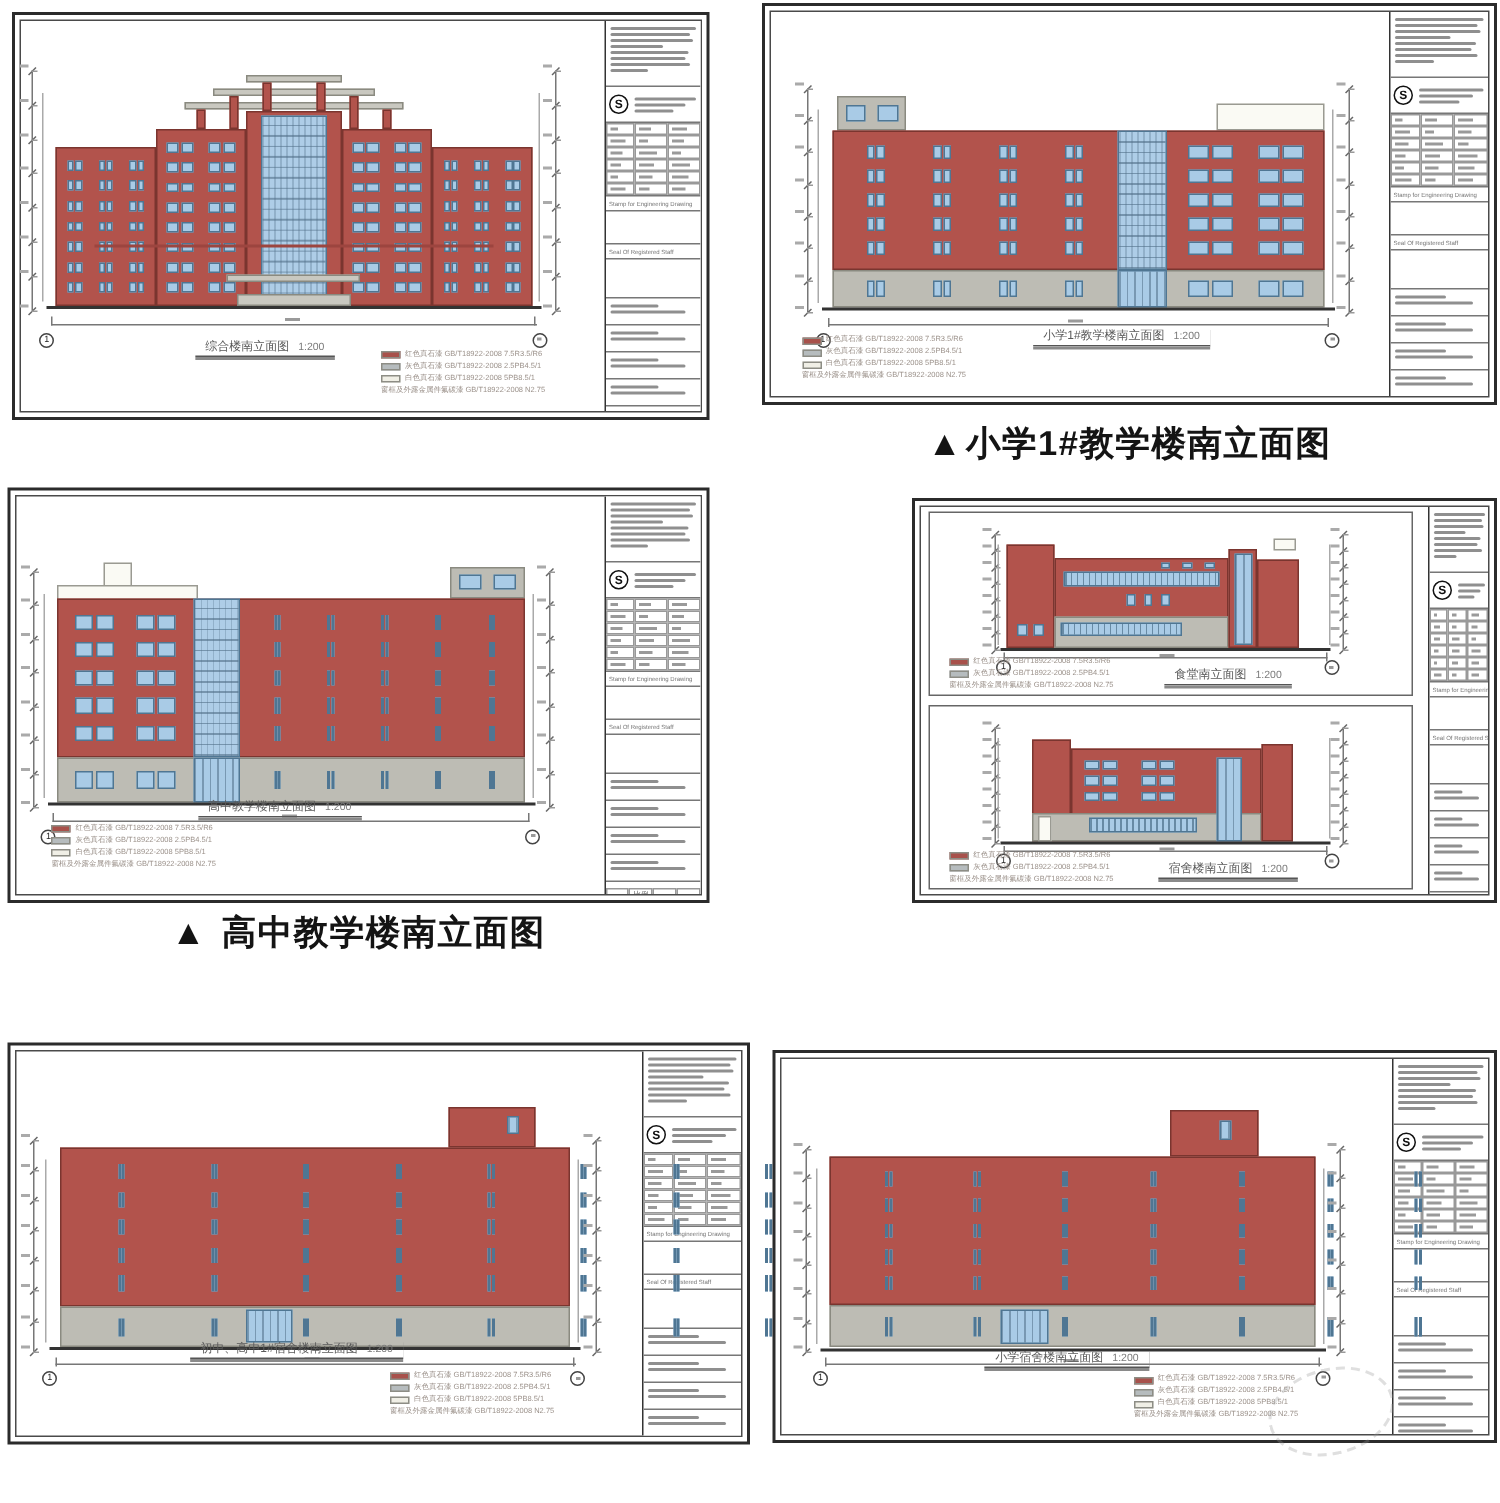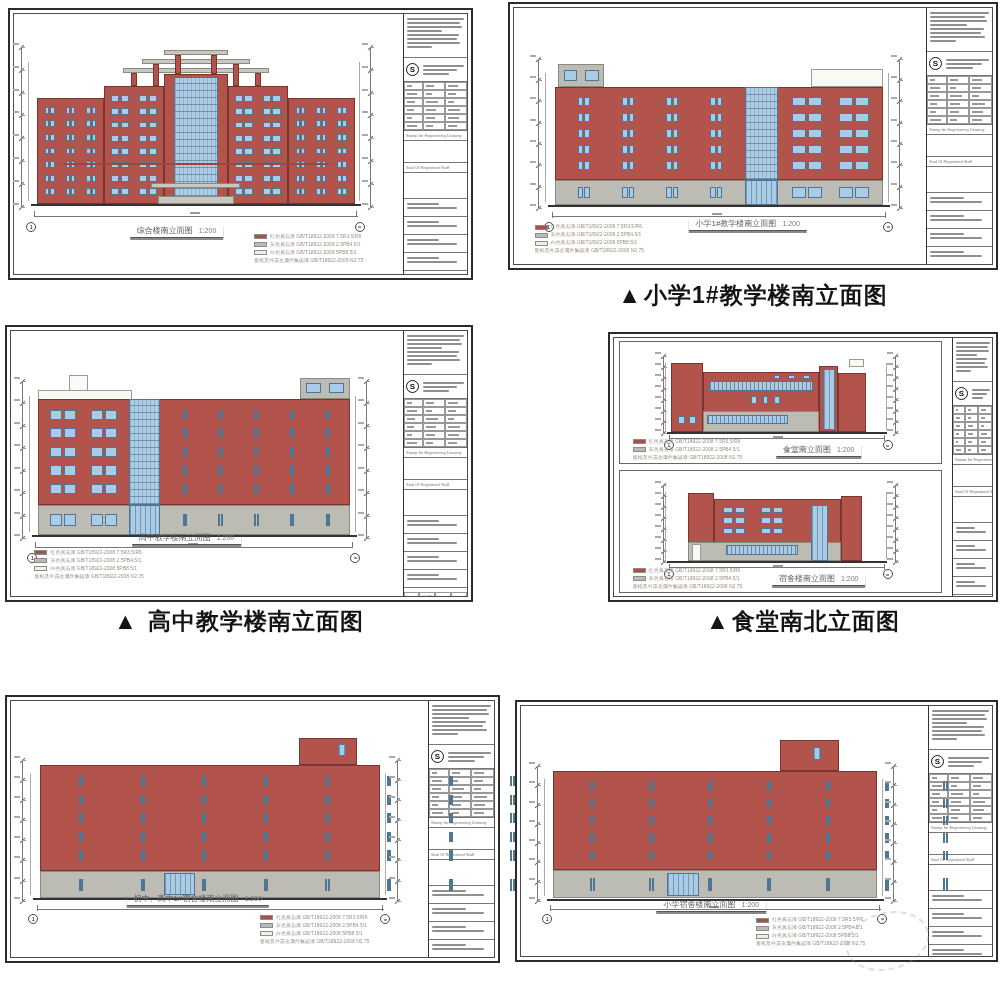--- a/index.html
+++ b/index.html
@@ -1849,23 +1849,20 @@
               <div class="lsw gray"></div>
               <span>灰色真石漆 GB/T18922-2008 2.5PB4.5/1</span>
             </div>
             <div class="lrow">
               <span>窗框及外露金属件氟碳漆 GB/T18922-2008 N2.75</span>
             </div>
           </div>
         </div>
       </div>
     </div>
-  <div class="caption" style="left:608px;top:606px;width:390px">
-    <span class="cap-marker tight">▲</span><span>食堂南北立面图</span>
-  </div>
 
   <div class="sheet" id="sheet4" style="left:5px;top:695px;width:495px;height:268px">
       <div class="inner-frame"></div>
       <div class="tb" style="right:4px;width:66px">
         <div style="height:44px">
           <div class="bar d" style="width:96%"></div>
           <div class="bar d" style="width:90%"></div>
           <div class="bar d" style="width:93%"></div>
           <div class="bar d" style="width:60%"></div>
           <div class="bar d" style="width:88%"></div>

